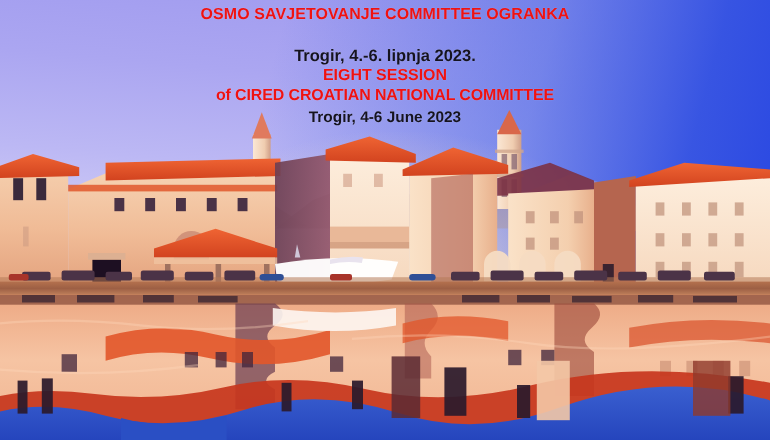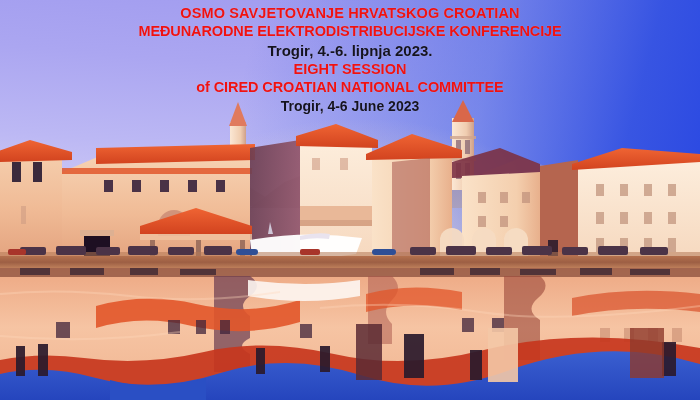--- a/index.html
+++ b/index.html
@@ -325,20 +325,19 @@
       <rect x="630" y="60" width="34" height="50" fill="#8e3a2c" opacity=".8"></rect>
 
       <g stroke="#ffd9bd" stroke-width="2" opacity=".35" fill="none">
         <path d="M0 26 q60 -6 130 2 q70 8 150 -4"></path>
         <path d="M320 40 q80 -8 160 4 q80 12 220 -6"></path>
         <path d="M0 68 q90 8 180 -4"></path>
       </g>
     </svg>
   </div>
 
-  <div class="txt l1 t-red">OSMO SAVJETOVANJE HRVATSKOG CROATIAN</div>
-  <div class="txt l2 t-red">MEĐUNARODNE ELEKTRODISTRIBUCIJSKE KONFERENCIJE</div>
+  <div class="txt l1 t-red">OSMO SAVJETOVANJE COMMITTEE OGRANKA</div>
   <div class="txt l3 t-dark">Trogir, 4.-6. lipnja 2023.</div>
   <div class="txt l5 t-red">of CIRED CROATIAN NATIONAL COMMITTEE</div>
   <div class="txt l4 t-red">EIGHT SESSION</div>
   <div class="txt l6 t-dark">Trogir, 4-6 June 2023</div>
 
 </div>
 
 </body></html>

